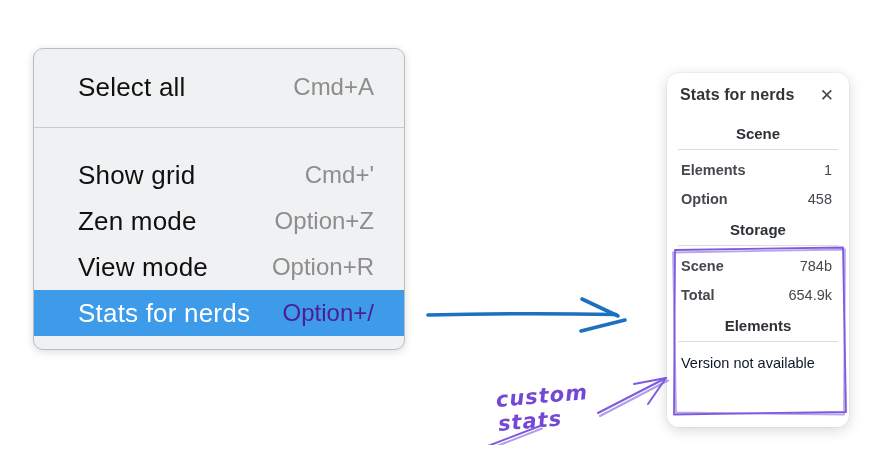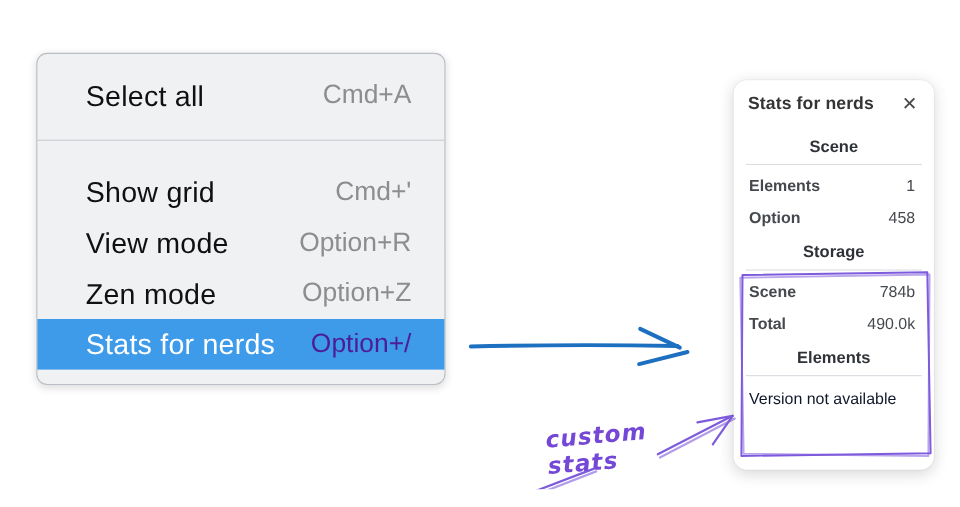--- a/index.html
+++ b/index.html
@@ -79,26 +79,26 @@
       <span class="menu-label">Select all</span>
       <span class="menu-shortcut">Cmd+A</span>
     </div>
     <div class="menu-divider"></div>
     <div class="menu-group">
       <div class="menu-row">
         <span class="menu-label">Show grid</span>
         <span class="menu-shortcut">Cmd+'</span>
       </div>
       <div class="menu-row">
+        <span class="menu-label">Zen mode</span>
+        <span class="menu-shortcut">Option+Z</span>
+      </div>
+      <div class="menu-row">
         <span class="menu-label">View mode</span>
         <span class="menu-shortcut">Option+R</span>
-      </div>
-      <div class="menu-row">
-        <span class="menu-label">Zen mode</span>
-        <span class="menu-shortcut">Option+Z</span>
       </div>
       <div class="menu-row highlighted">
         <span class="menu-label">Stats for nerds</span>
         <span class="menu-shortcut">Option+/</span>
       </div>
     </div>
   </div>
 
   <div class="stats-panel">
     <div class="sp-header">
@@ -121,21 +121,21 @@
 
     <div class="sp-section-header tight">Storage</div>
     <div class="sp-divider"></div>
     <div class="sp-rows">
       <div class="sp-row">
         <span class="sp-row-label">Scene</span>
         <span class="sp-row-value">784b</span>
       </div>
       <div class="sp-row">
         <span class="sp-row-label">Total</span>
-        <span class="sp-row-value">490.0k</span>
+        <span class="sp-row-value">654.9k</span>
       </div>
     </div>
 
     <div class="sp-section-header tight">Elements</div>
     <div class="sp-divider"></div>
     <div class="sp-note">Version not available</div>
   </div>
 
   <svg class="sketch" viewBox="0 0 873 461">
 

